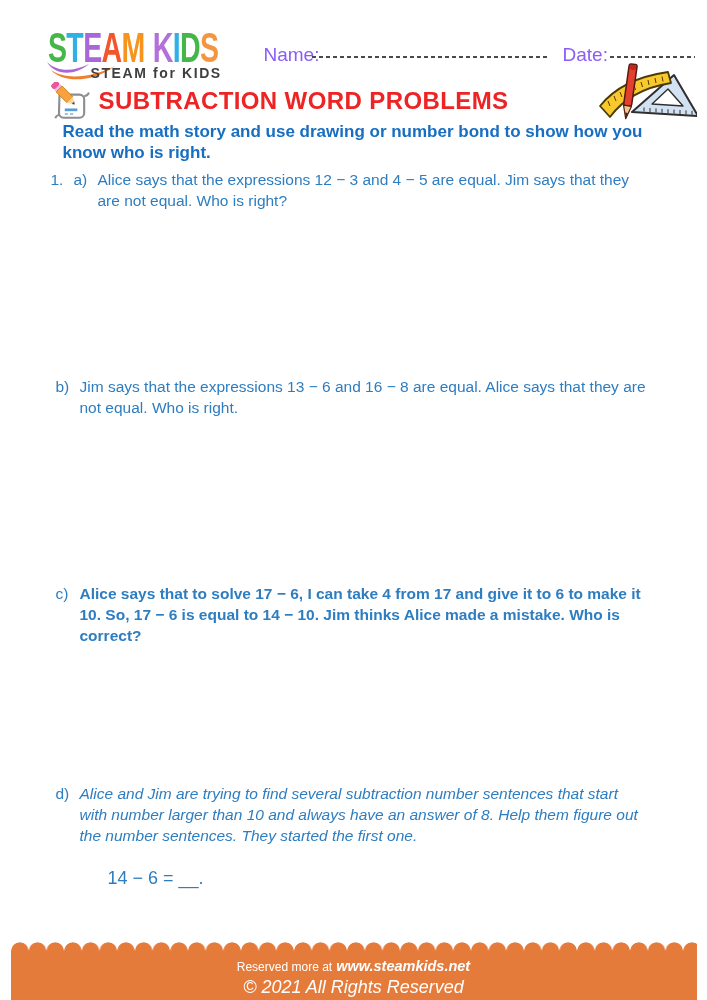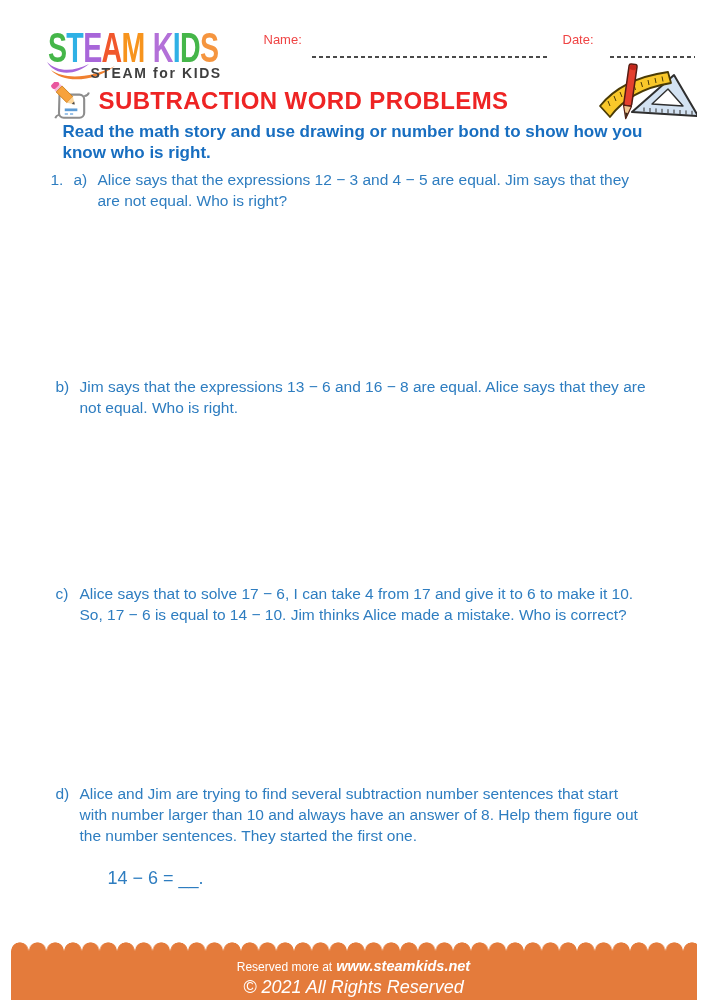--- a/index.html
+++ b/index.html
@@ -8,21 +8,21 @@
 
   
   .logo{position:absolute;left:37px;top:26px;font-weight:900;font-size:42px;line-height:36px;
         letter-spacing:-1px;transform:scaleX(0.68);transform-origin:left top;white-space:nowrap;}
   .logo .w2{margin-left:12px;}
   .tagline{position:absolute;left:80px;top:61px;font-size:14px;font-weight:bold;
            color:#3f3f3f;letter-spacing:1.6px;white-space:nowrap;}
   .swoosh{position:absolute;left:34px;top:54px;}
 
   
-  .namedate{position:absolute;top:28px;font-size:13px;color:#ef4444;}
+  .namedate{position:absolute;top:40px;font-size:19px;color:#8b5cf6;}
   .dashline{position:absolute;top:52px;height:2px;
             background:repeating-linear-gradient(90deg,#4a4a4a 0 4px,transparent 4px 7px);}
 
   
   .title{position:absolute;left:88px;top:83px;font-size:24px;font-weight:800;
          letter-spacing:0.4px;color:#ee2424;white-space:nowrap;}
   .memo{position:absolute;left:37px;top:78px;}
   .corner-art{position:absolute;left:585px;top:56px;}
 
   
@@ -127,26 +127,26 @@
     <div class="qtext" style="width:550px;">Alice says that the expressions 12 − 3 and 4 − 5 are equal. Jim says that they are not equal. Who is right?</div>
   </div>
 
   <div class="q" style="left:45px;top:372px;">
     <span class="qletter">b)</span>
     <div class="qtext" style="width:578px;">Jim says that the expressions 13 − 6 and 16 − 8 are equal. Alice says that they are not equal. Who is right.</div>
   </div>
 
   <div class="q" style="left:45px;top:579px;">
     <span class="qletter">c)</span>
-    <div class="qtext" style="width:578px;">Alice says that to solve 17 − 6, I can take 4 from 17 and give it to 6 to make it 10. So, 17 − 6 is equal to 14 − 10. Jim thinks Alice made a mistake. Who is correct?</div>
+    <div class="qtext" style="width:578px;font-weight:bold;">Alice says that to solve 17 − 6, I can take 4 from 17 and give it to 6 to make it 10. So, 17 − 6 is equal to 14 − 10. Jim thinks Alice made a mistake. Who is correct?</div>
   </div>
 
   <div class="q" style="left:45px;top:779px;">
     <span class="qletter">d)</span>
-    <div class="qtext" style="width:565px;">Alice and Jim are trying to find several subtraction number sentences that start with number larger than 10 and always have an answer of 8. Help them figure out the number sentences. They started the first one.</div>
+    <div class="qtext" style="width:565px;font-style:italic;">Alice and Jim are trying to find several subtraction number sentences that start with number larger than 10 and always have an answer of 8. Help them figure out the number sentences. They started the first one.</div>
   </div>
 
   <div class="equation">14 − 6 = __.</div>
 
   <div class="scallops"></div>
   <div class="footer">
     <div class="l1"><span>Reserved more at</span><span class="site">www.steamkids.net</span></div>
     <div class="l2">© 2021 All Rights Reserved</div>
   </div>
 

